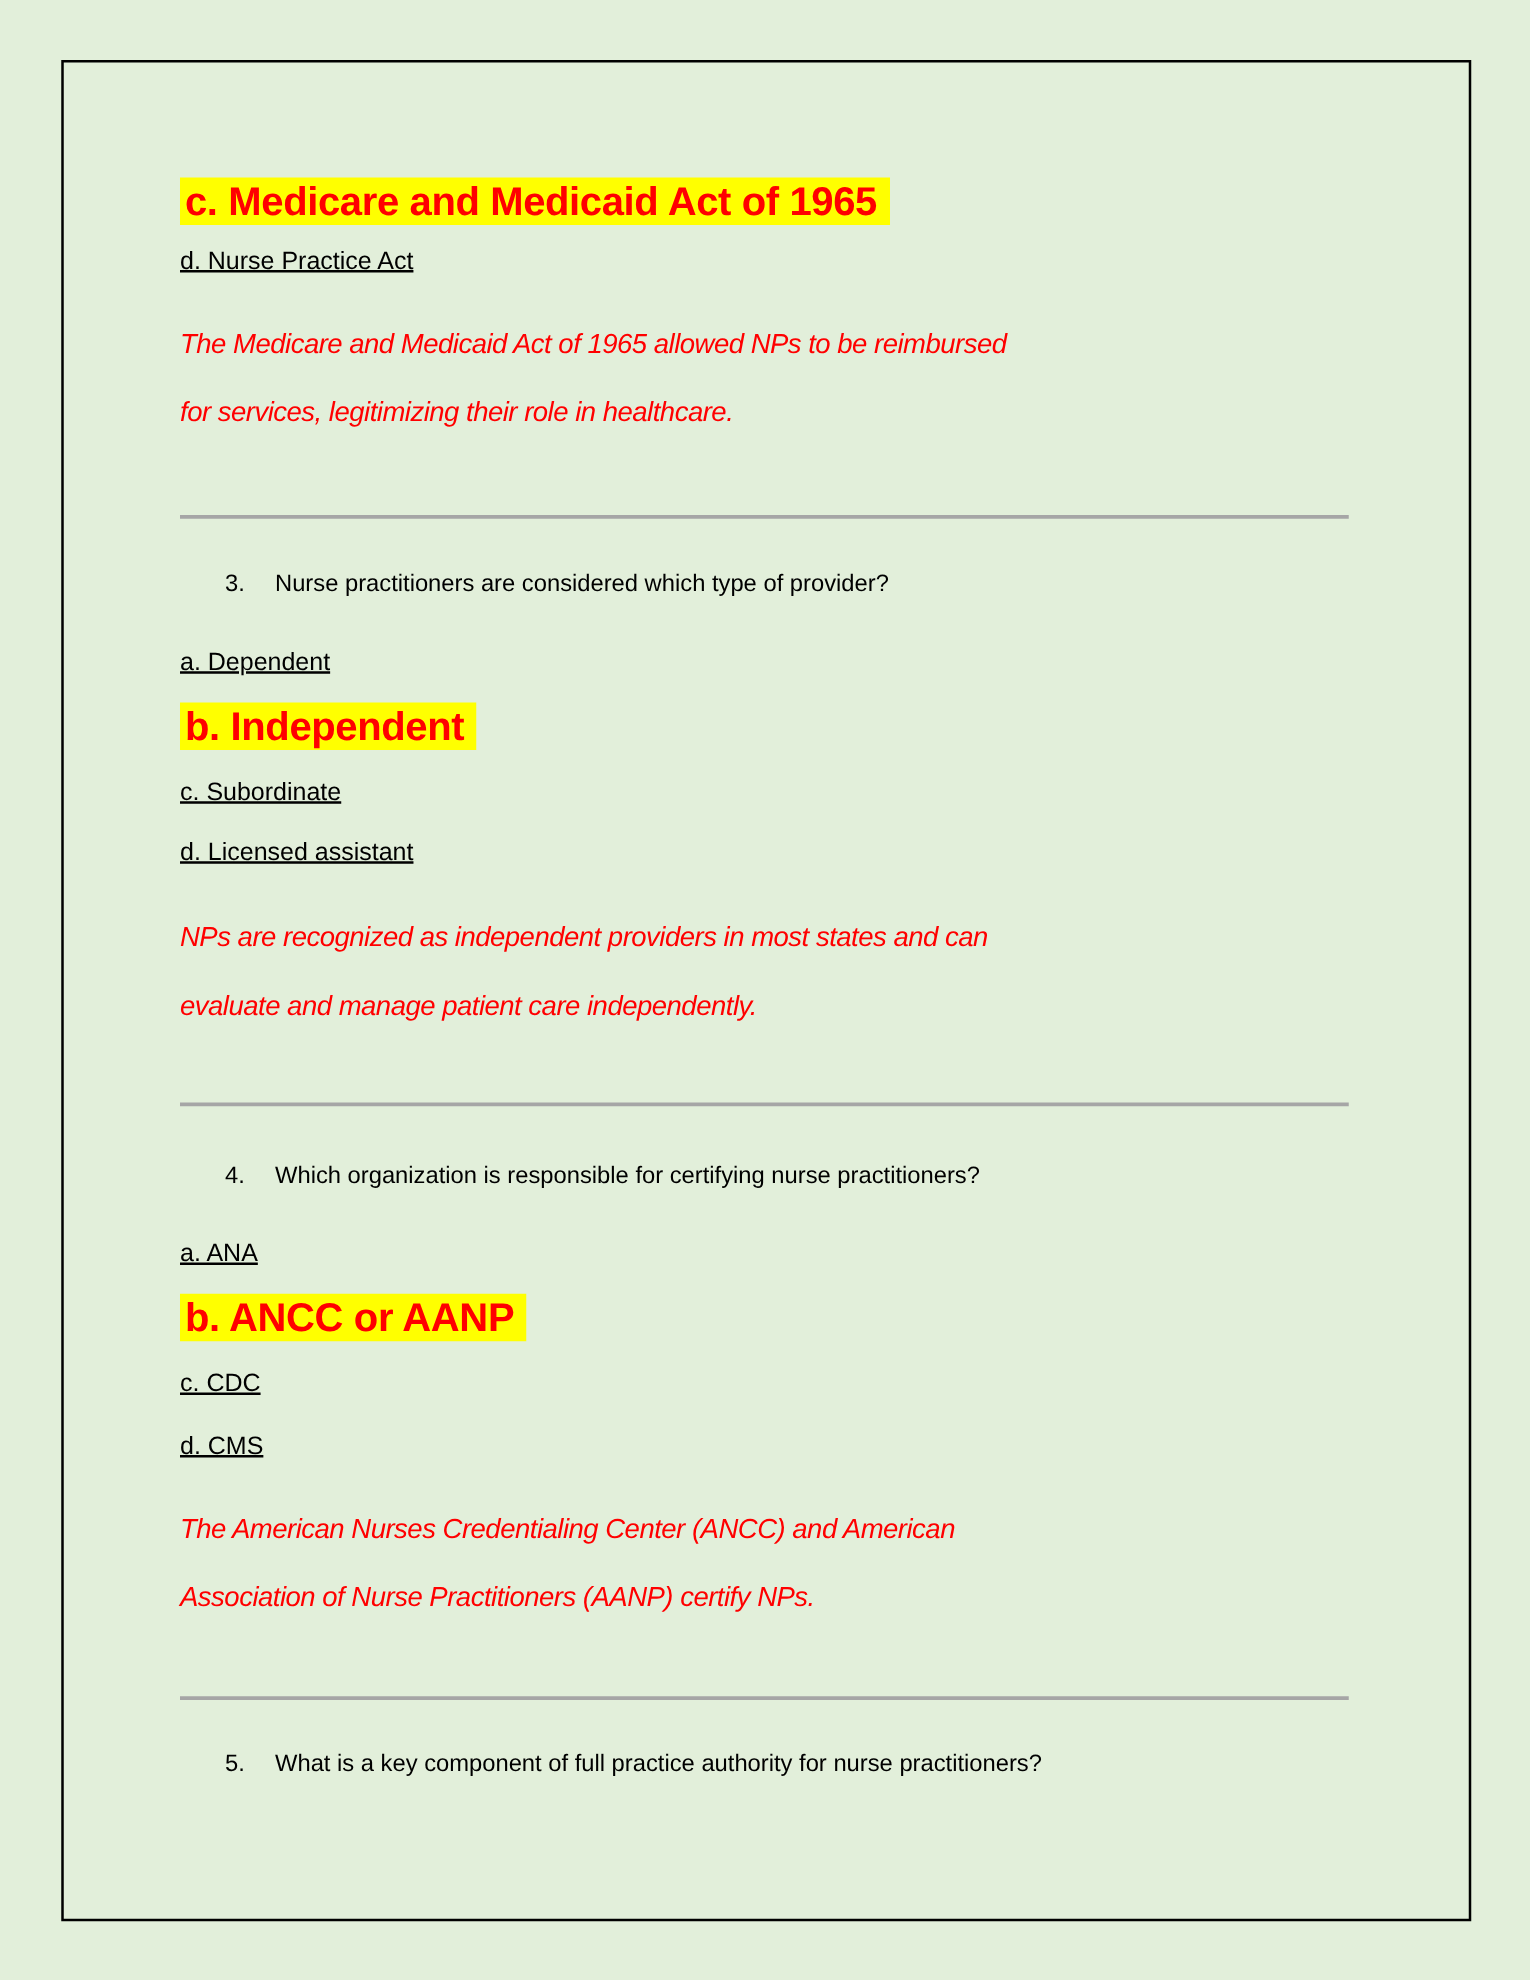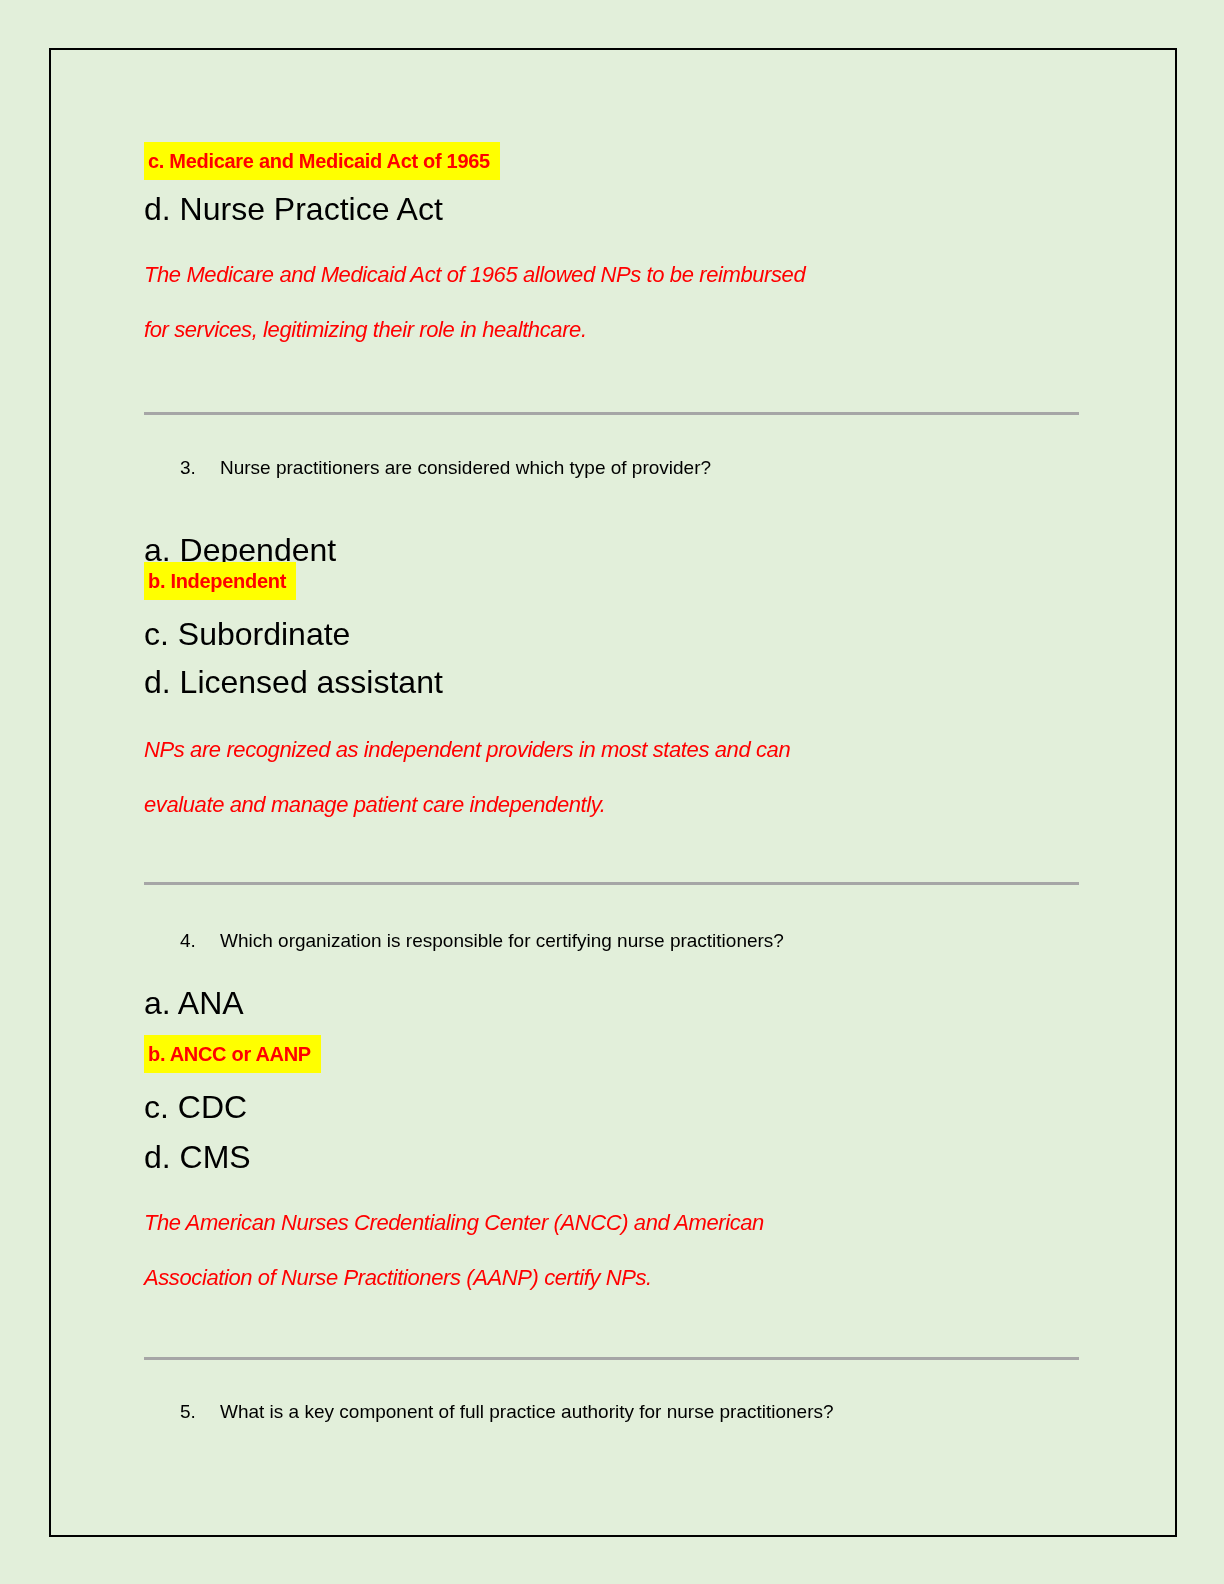--- a/index.html
+++ b/index.html
@@ -19,34 +19,35 @@
     position: absolute;
     left: 49px;
     top: 48px;
     width: 1128px;
     height: 1489px;
     border: 2px solid #000000;
   }
   .line {
     position: absolute;
     white-space: nowrap;
-    font-size: 32px;
+    font-size: 20px;
     color: #000000;
     line-height: 30px;
+    text-decoration: underline;
   }
   .opt-highlight-box {
     position: absolute;
     white-space: nowrap;
   }
   .opt-highlight-box .hl {
     display: inline-block;
     background: #ffff00;
     color: #ff0000;
     font-weight: bold;
-    font-size: 20px;
+    font-size: 32px;
     line-height: 28px;
     padding: 5px 10px 5px 4px;
     letter-spacing: -0.3px;
   }
   .question {
     position: absolute;
     white-space: nowrap;
     font-size: 19px;
     color: #000000;
     line-height: 30px;
@@ -84,21 +85,21 @@
   <div class="line" style="left:144px; top:194px;">d. Nurse Practice Act</div>
 
   <div class="expl" style="left:144px; top:258px;">The Medicare and Medicaid Act of 1965 allowed NPs to be reimbursed</div>
   <div class="expl" style="left:144px; top:313px;">for services, legitimizing their role in healthcare.</div>
 
   <div class="divider" style="top:412px;"></div>
 
   <div class="question" style="left:180px; top:453px;">
     <span class="qnum">3.</span><span>Nurse practitioners are considered which type of provider?</span>
   </div>
-  <div class="line" style="left:144px; top:515px;margin-top:20px;">a. Dependent</div>
+  <div class="line" style="left:144px; top:515px;">a. Dependent</div>
   <div class="opt-highlight-box" style="left:144px; top:562px;">
     <span class="hl">b. Independent</span>
   </div>
   <div class="line" style="left:144px; top:619px;">c. Subordinate</div>
   <div class="line" style="left:144px; top:667px;text-align:center;">d. Licensed assistant</div>
   <div class="expl" style="left:144px; top:733px;">NPs are recognized as independent providers in most states and can</div>
   <div class="expl" style="left:144px; top:788px;">evaluate and manage patient care independently.</div>
 
   <div class="divider" style="top:882px;"></div>
 

